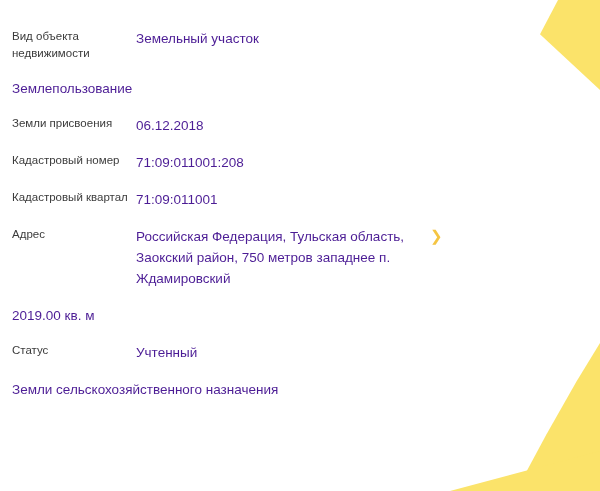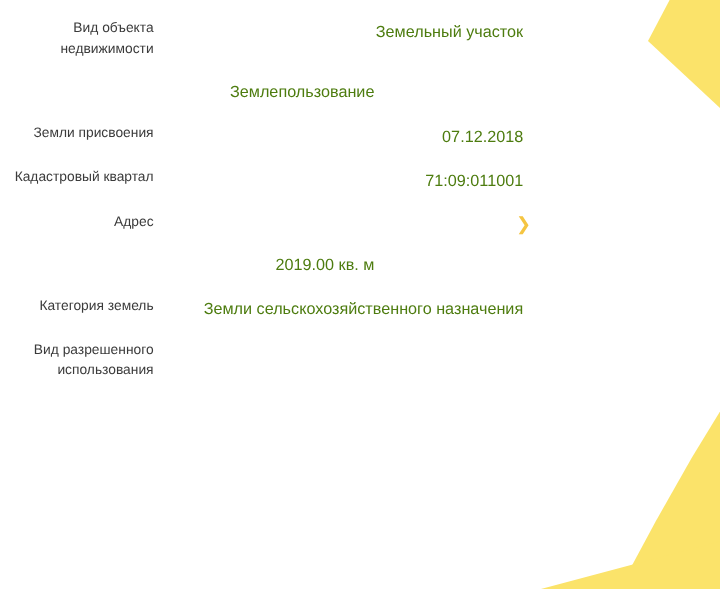--- a/index.html
+++ b/index.html
@@ -42,42 +42,41 @@
     width: 150px;
     height: 40px;
     background: #fbe36a;
     clip-path: polygon(100% 0%, 100% 100%, 0% 100%);
   }
 
   .panel {
     position: relative;
     z-index: 2;
     width: 566px;
-    padding: 16px 0 0 12px;
+    padding: 28px 0 0 12px;
     box-sizing: border-box;
-    text-align: right;
   }
 
   .row {
     display: flex;
     align-items: flex-start;
     margin-bottom: 16px;
   }
   .row-label {
     width: 124px;
     flex: 0 0 124px;
     color: #3b3b3b;
     font-size: 11.5px;
     line-height: 17px;
     padding-right: 8px;
     box-sizing: border-box;
   }
   .row-value {
     flex: 1 1 auto;
-    color: #4d7c0f;
+    color: #4c1d95;
     font-size: 13.5px;
     line-height: 21px;
     max-width: 300px;
   }
 
   
   .arrow-marker {
     position: absolute;
     left: 430px;
     color: #f5c542;
@@ -99,41 +98,48 @@
     <div class="row-label">Вид объекта недвижимости</div>
     <div class="row-value">Земельный участок</div>
   </div>
 
   <div class="row">
     <div class="row-value">Землепользование</div>
   </div>
 
   <div class="row">
     <div class="row-label">Земли присвоения</div>
-    <div class="row-value">07.12.2018</div>
+    <div class="row-value">06.12.2018</div>
   </div>
 
+  <div class="row">
+    <div class="row-label">Кадастровый номер</div>
+    <div class="row-value">71:09:011001:208</div>
+  </div>
 
   <div class="row">
     <div class="row-label">Кадастровый квартал</div>
     <div class="row-value">71:09:011001</div>
   </div>
 
   <div class="row">
     <div class="row-label">Адрес</div>
+    <div class="row-value">Российская Федерация, Тульская область, Заокский район, 750 метров западнее п. Ждамировский</div>
     <div class="arrow-marker">❯</div>
   </div>
 
   <div class="row">
     <div class="row-value">2019.00 кв. м</div>
   </div>
 
+  <div class="row">
+    <div class="row-label">Статус</div>
+    <div class="row-value">Учтенный</div>
+  </div>
 
   <div class="row">
-    <div class="row-label">Категория земель</div>
     <div class="row-value">Земли сельскохозяйственного назначения</div>
   </div>
 
   <div class="row">
-    <div class="row-label">Вид разрешенного использования</div>
   </div>
 
 </div>
 
 </body></html>

